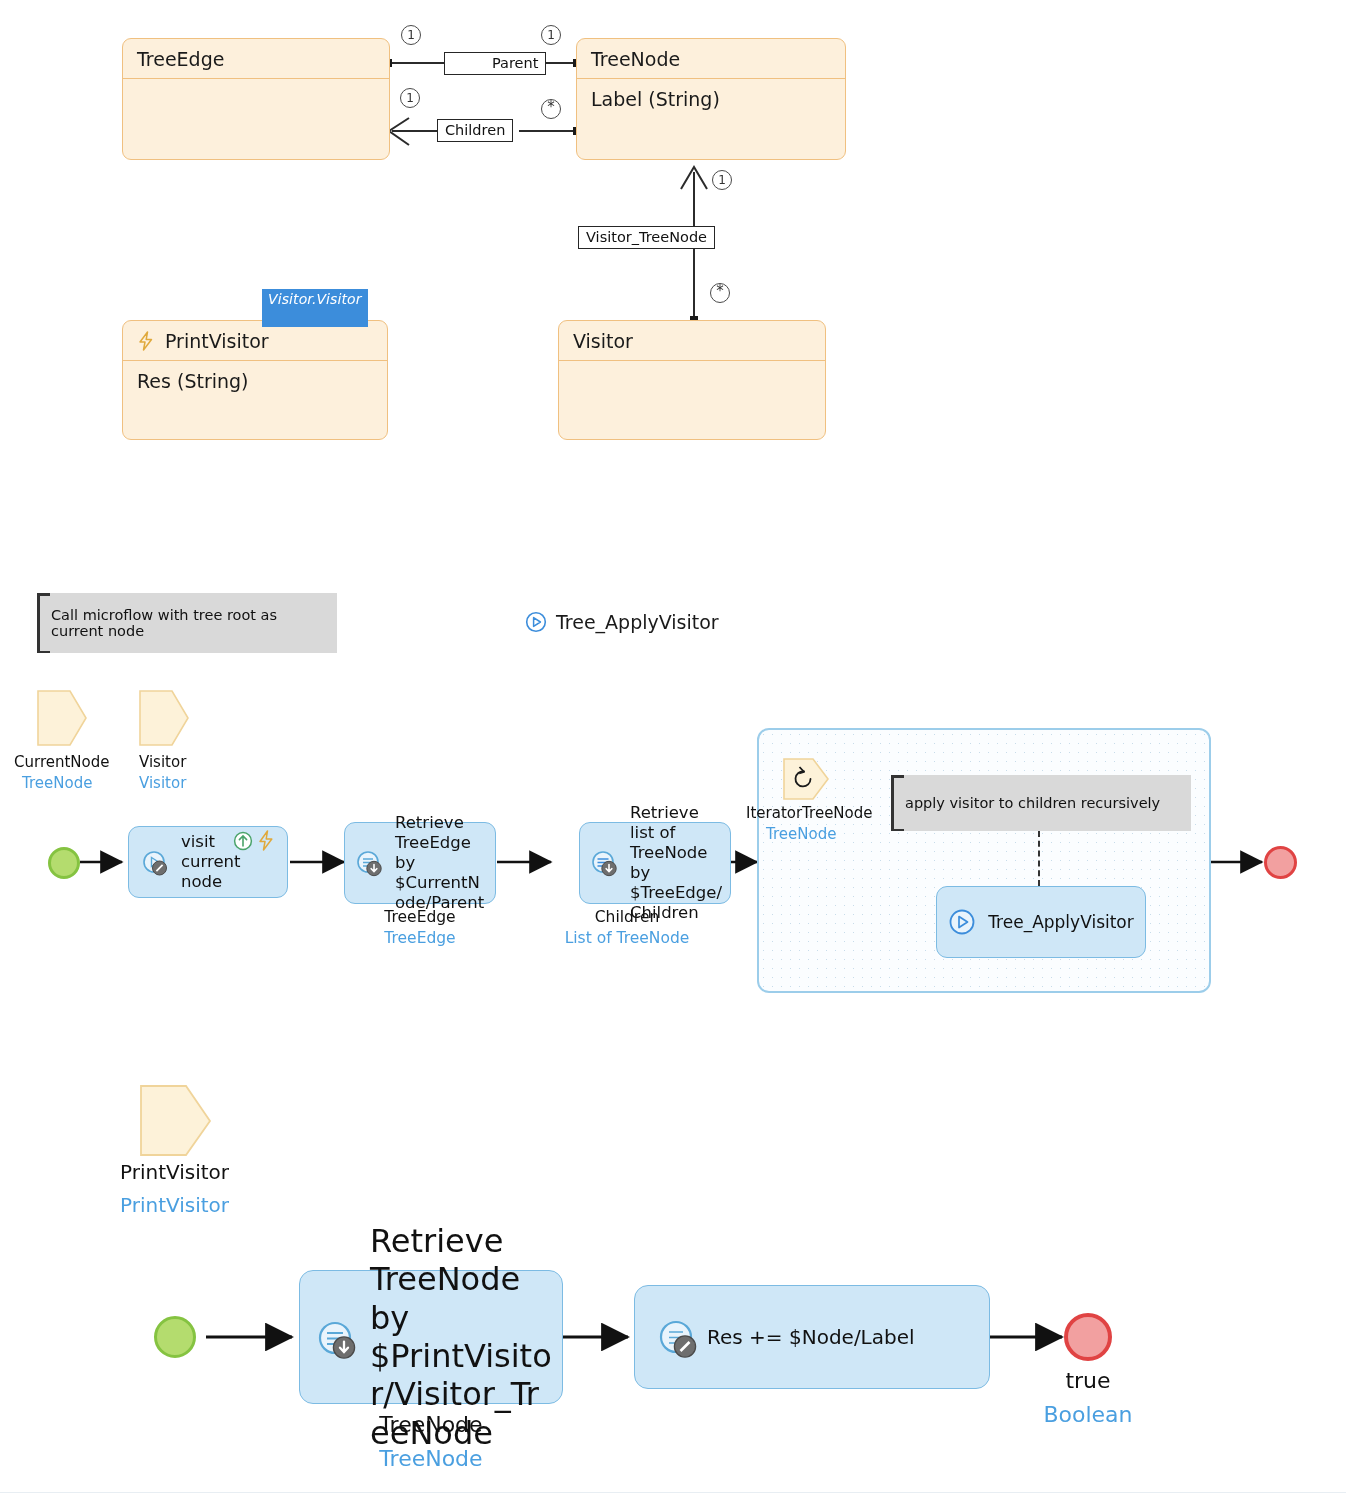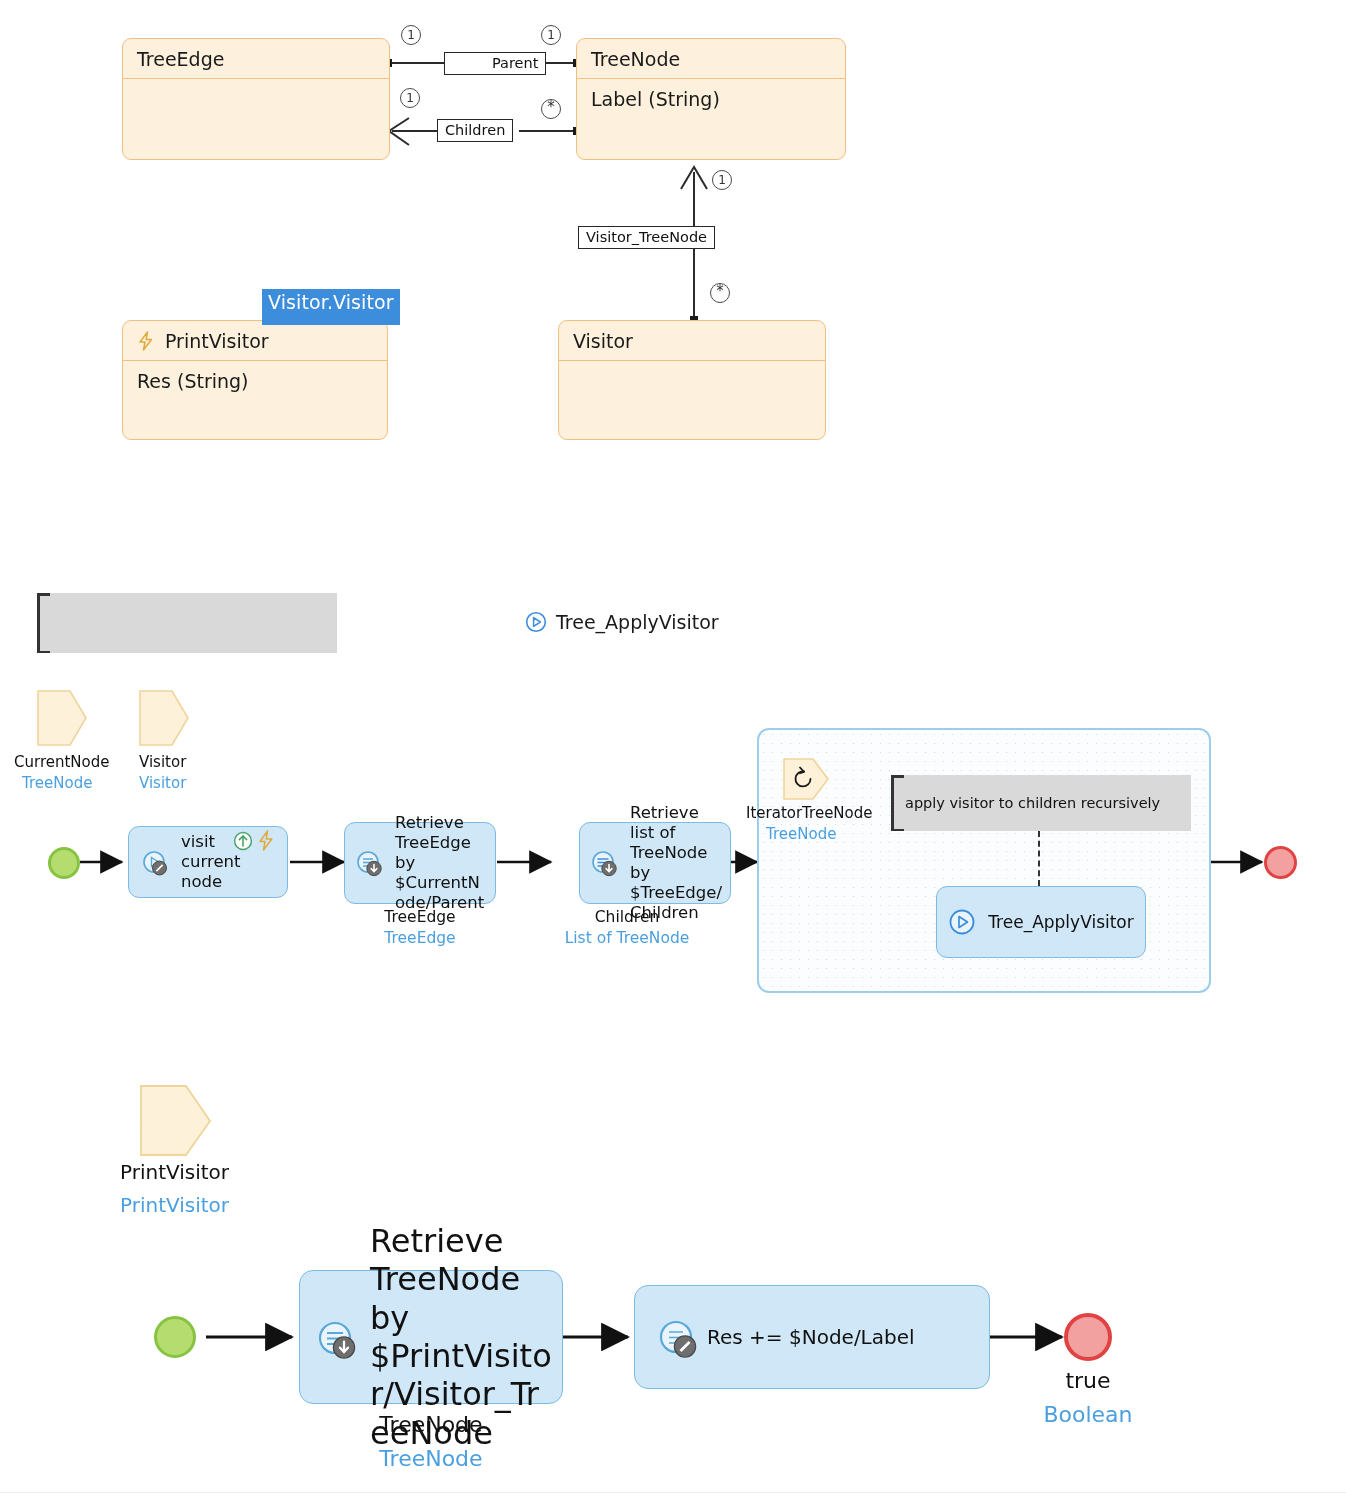--- a/index.html
+++ b/index.html
@@ -47,24 +47,25 @@
   .entity-attr {
     padding: 9px 0 0 14px;
     font-size: 19px;
     color: #1a1a1a;
   }
 
   .ent-badge {
     position: absolute;
     background: #3c8ddb;
     color: #ffffff;
-    font-size: 19px;
-    padding: 2px 6px 12px 6px;
+    font-size: 14px;
+    padding: 2px 6px 20px 6px;
     white-space: nowrap;
     letter-spacing: 0.1px;
+    font-style: italic;
   }
 
   
   .assoc-label {
     position: absolute;
     background: #ffffff;
     border: 1.6px solid #262626;
     font-size: 14.5px;
     color: #111;
     padding: 2px 7px 3px 7px;
@@ -274,20 +275,21 @@
 
   <div class="card" style="left:401px;top:25px;">1</div>
   <div class="card" style="left:541px;top:25px;">1</div>
   <div class="card" style="left:400px;top:88px;">1</div>
   <div class="card star" style="left:541px;top:99px;">*</div>
   <div class="card" style="left:712px;top:170px;">1</div>
   <div class="card star" style="left:710px;top:283px;">*</div>
 
   <div class="annotation" style="left:37px;top:593px;width:300px;height:60px;">
     <span class="bracket-v"></span>
+    <span>Call microflow with tree root as current node</span>
   </div>
 
   <div class="mf-title" style="left:525px;top:611px;">
     <span>
       <svg width="22" height="22" viewBox="0 0 22 22">
         <circle cx="11" cy="11" r="9.3" fill="#ffffff" stroke="#3c8ddb" stroke-width="1.6"></circle>
         <path d="M8.6 6.6 L15.4 11 L8.6 15.4 Z" fill="none" stroke="#3c8ddb" stroke-width="1.5" stroke-linejoin="round"></path>
       </svg>
     </span>
     <span>Tree_ApplyVisitor</span>

